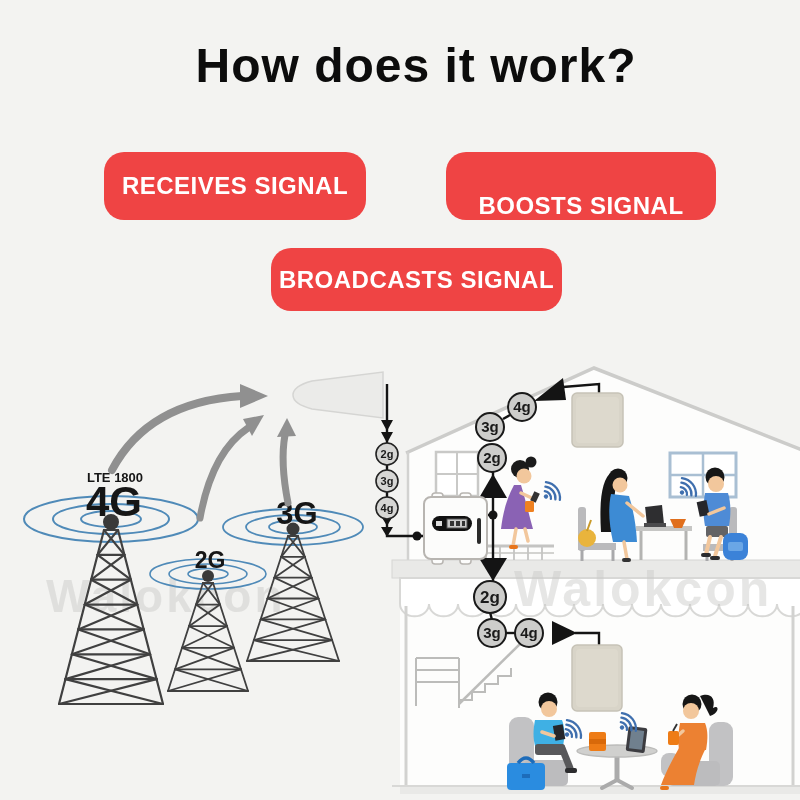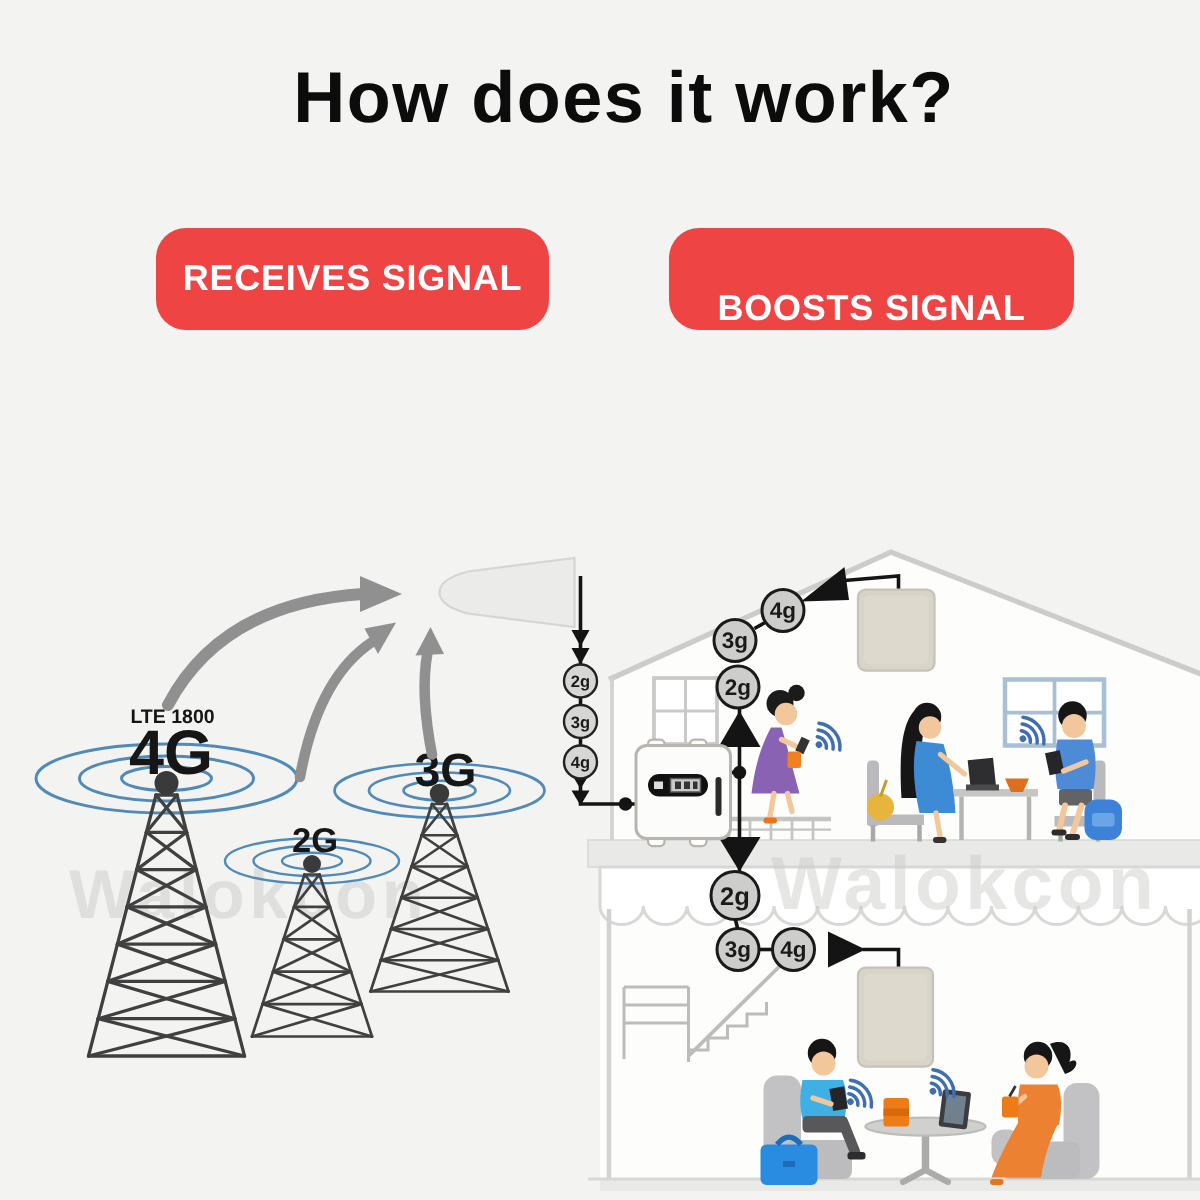--- a/index.html
+++ b/index.html
@@ -22,20 +22,23 @@
 </head>
 <body>
 
 <div class="stage">
   <div class="title">How does it work?</div>
   <div class="stepbox" id="box-receives">
     <span>RECEIVES SIGNAL</span>
   </div>
   <div class="stepbox" id="box-boosts">
     <span>BOOSTS SIGNAL</span>
+  </div>
+  <div class="stepbox" id="box-broadcasts">
+    <span>BROADCASTS SIGNAL</span>
   </div>
 
   <svg width="800" height="460" viewBox="0 0 800 460">
 
     <text class="wm" x="30" y="272" font-size="46">Walokcon</text>
 
     <g stroke="#4f8ab8" fill="none" stroke-width="2">
       <ellipse cx="95" cy="179" rx="30" ry="8"></ellipse>
       <ellipse cx="95" cy="179" rx="58" ry="15"></ellipse>
       <ellipse cx="95" cy="179" rx="87" ry="23"></ellipse>

